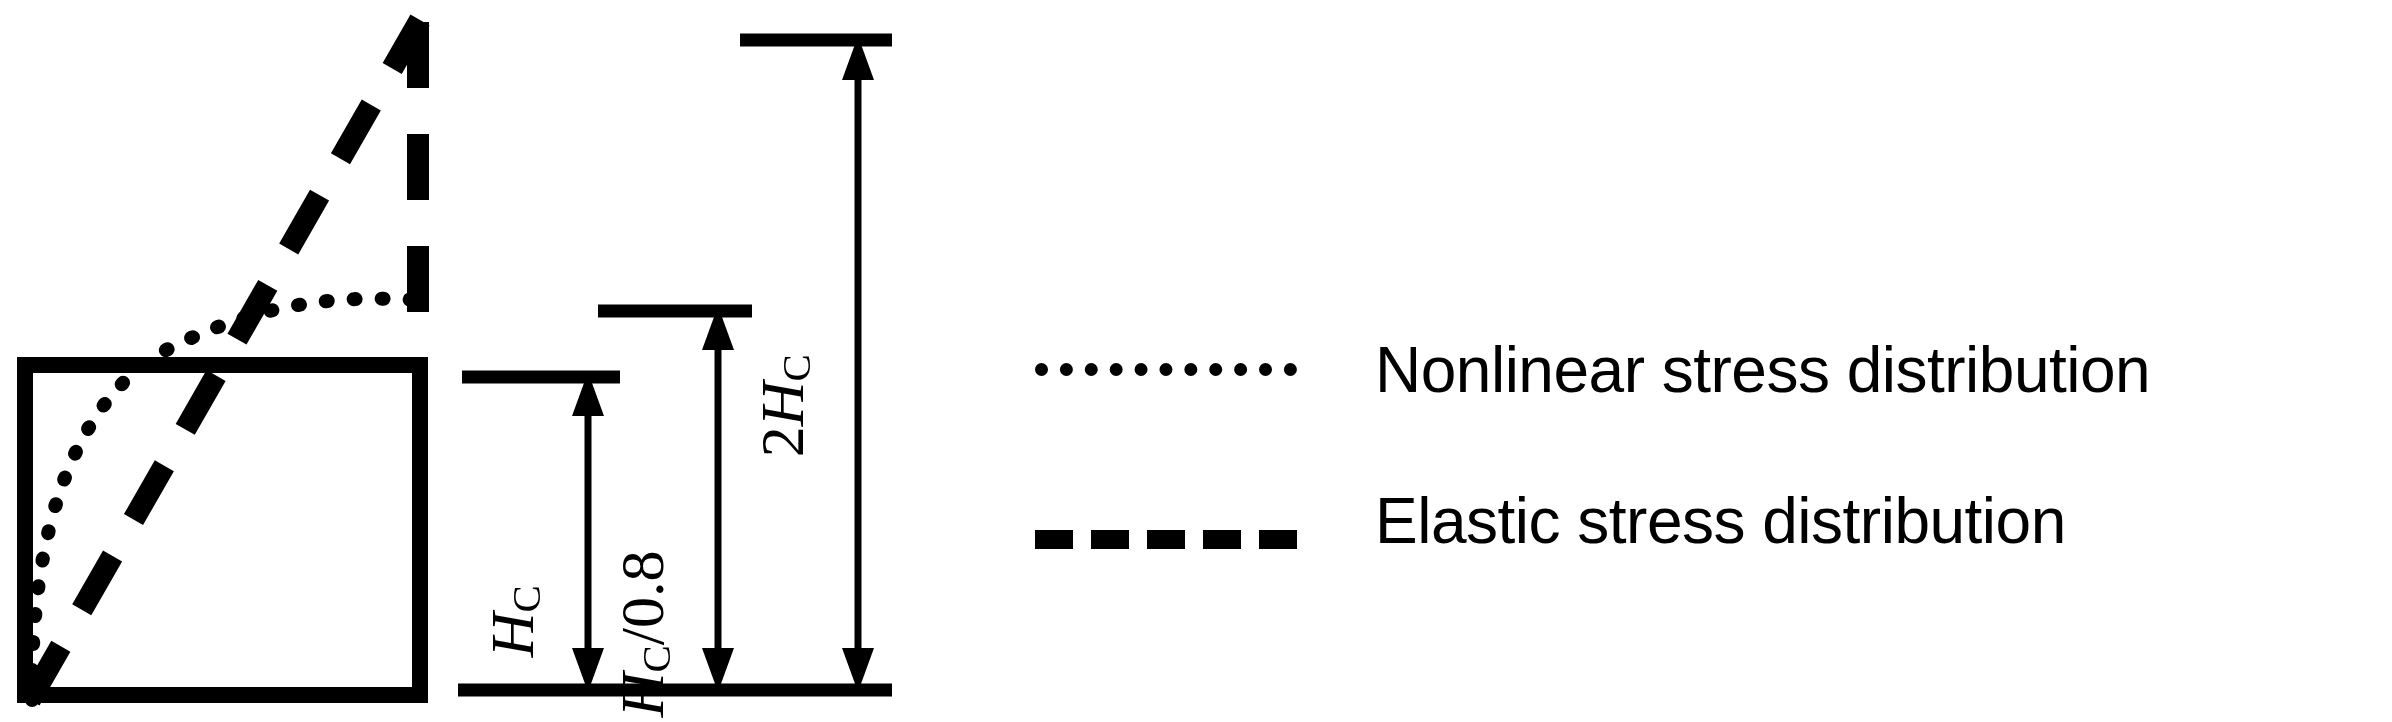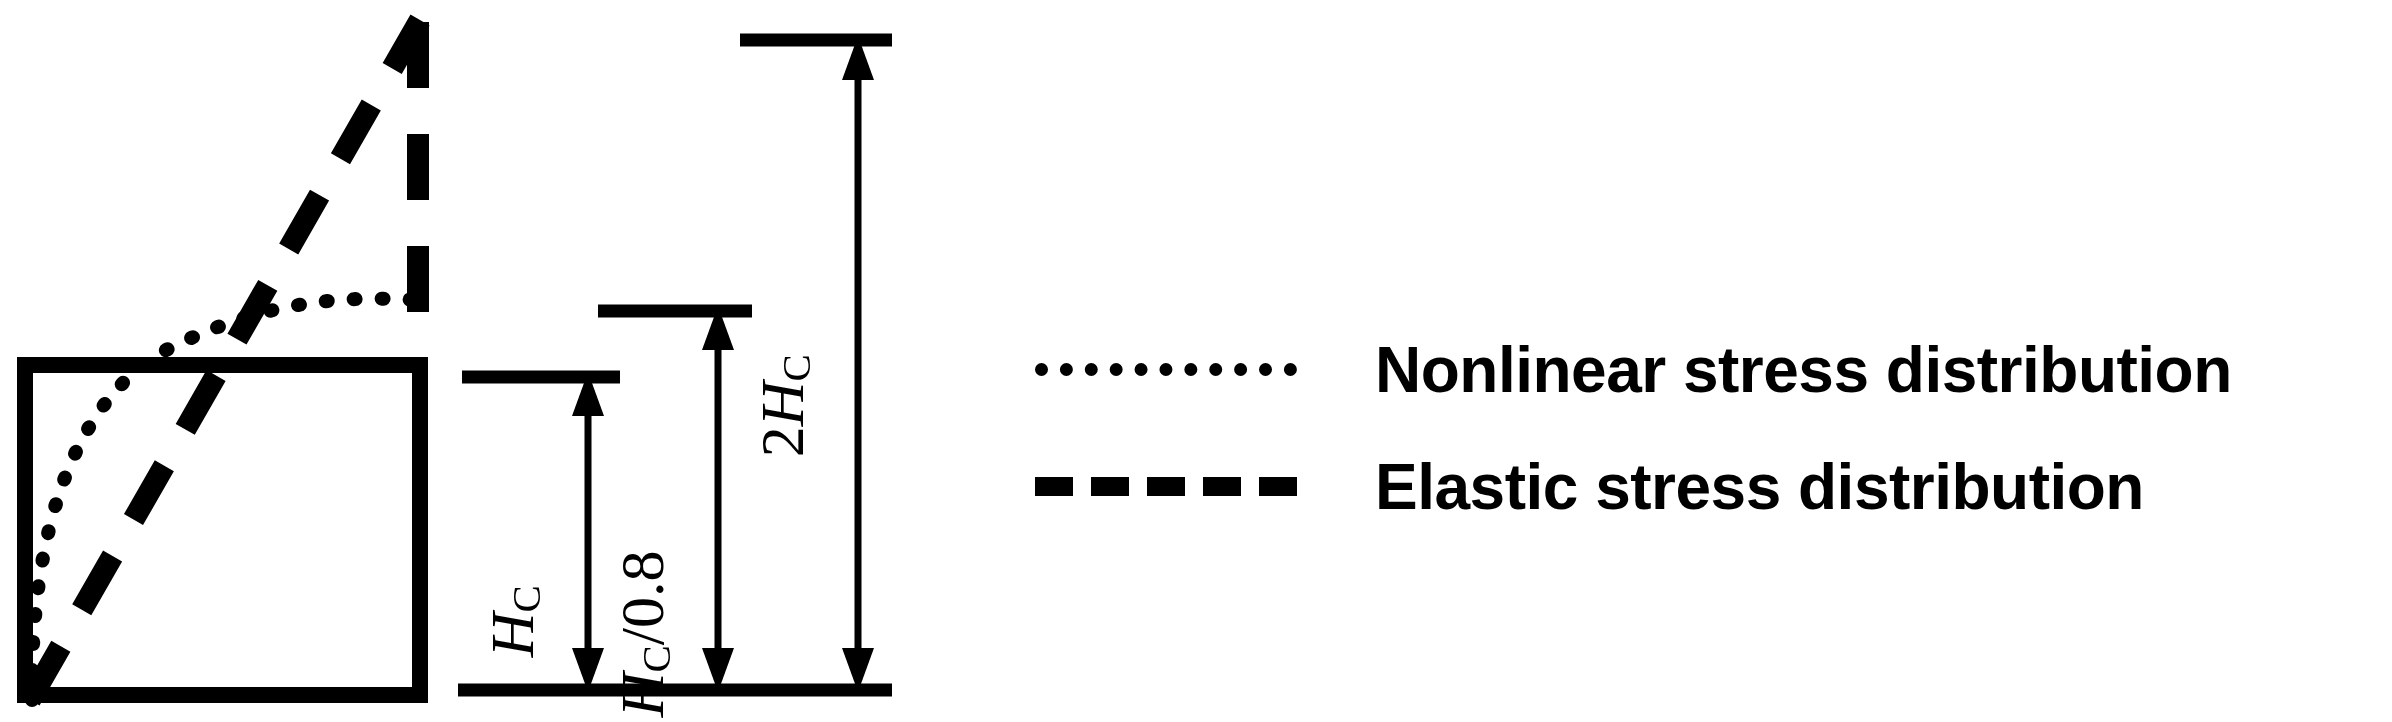--- a/index.html
+++ b/index.html
@@ -19,31 +19,30 @@
     left: 0; top: 0;
     width: 2392px;
     height: 722px;
   }
   .legend {
     position: absolute;
     left: 1035px;
     top: 0;
     width: 1340px;
     height: 722px;
-    font-weight: bold;
   }
   .legend-row {
     position: absolute;
     left: 0;
     display: flex;
     align-items: center;
     height: 96px;
   }
   .legend-row.r0 { top: 322px; }
-  .legend-row.r1 { top: 439px; }
+  .legend-row.r1 { top: 457px; align-items: flex-end; }
   .legend-row.r2 { top: 592px; }
 
   .swatch {
     width: 262px;
     height: 26px;
     flex: 0 0 262px;
     position: relative;
   }
   .swatch-inner {
     position: absolute;

